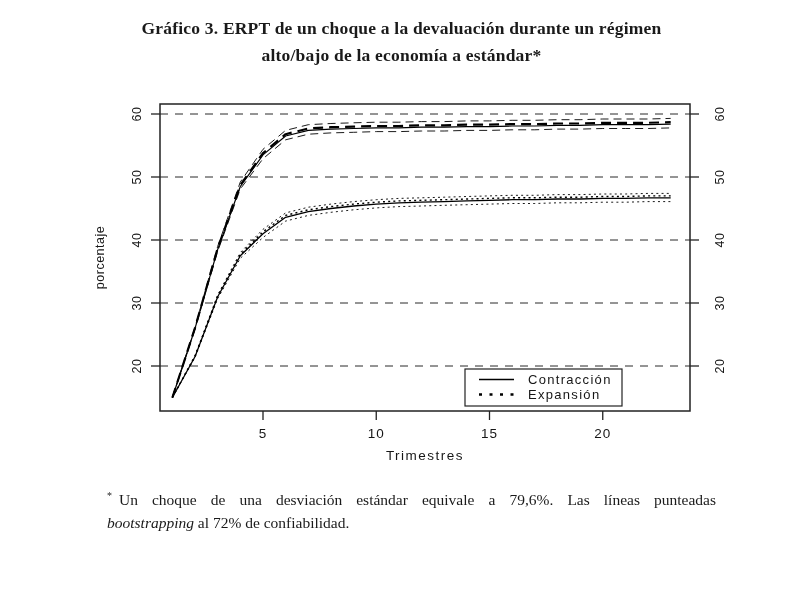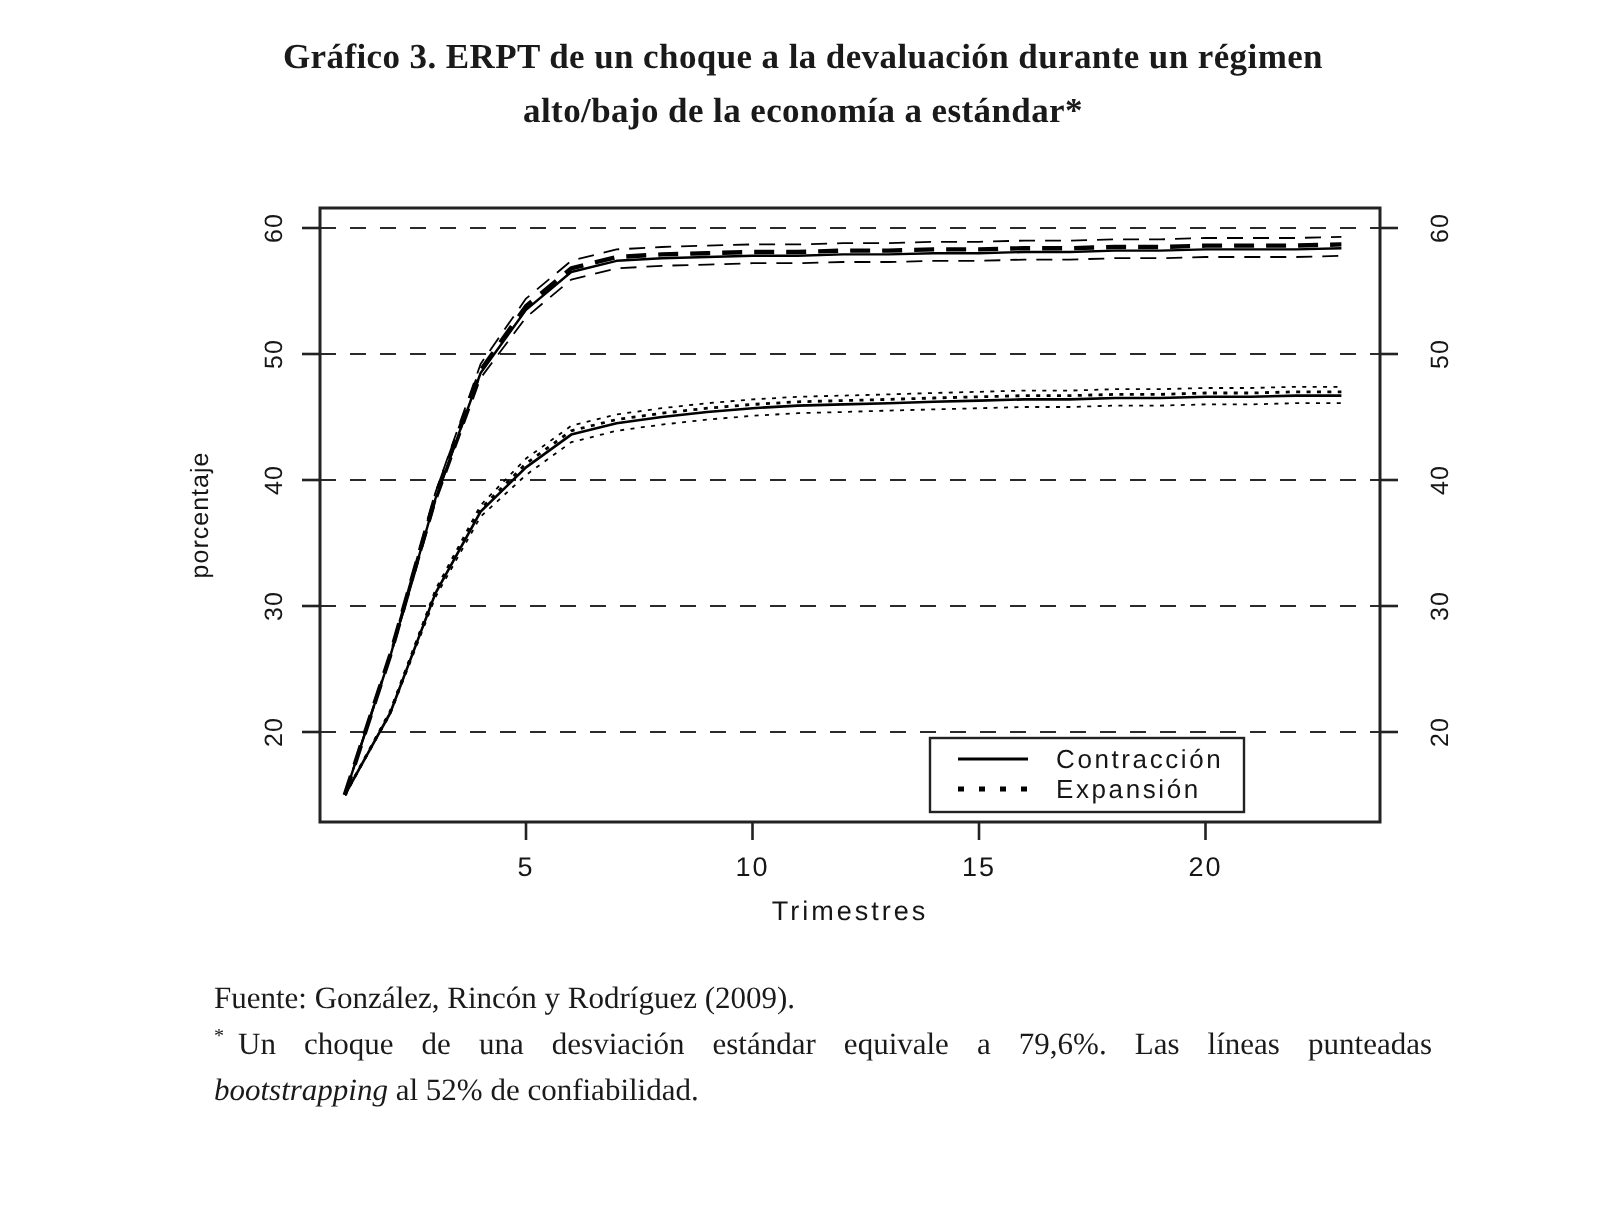--- a/index.html
+++ b/index.html
@@ -73,18 +73,17 @@
       <g>
         <rect x="465" y="287" width="157" height="37" fill="#fff" stroke="#222" stroke-width="1.2"></rect>
         <line x1="479" x2="514" y1="297.5" y2="297.5" stroke="#000" stroke-width="1.5"></line>
         <text x="528" y="302" font-size="13" letter-spacing="1.3">Contracción</text>
         <line x1="479" x2="514" y1="312.5" y2="312.5" stroke="#000" stroke-dasharray="3,7.5" stroke-width="2.6"></line>
         <text x="528" y="317" font-size="13" letter-spacing="1.3">Expansión</text>
       </g>
     </svg>
 
   <div class="footer">
-    <div>Fuente: González, Rincón y Rodríguez (2009).</div>
     <div class="jline"><sup>*</sup><span>Un choque de una desviación estándar equivale a 79,6%. Las líneas punteadas</span></div>
-    <div><i>bootstrapping</i><span> al 52% de confiabilidad.</span></div>
+    <div><i>bootstrapping</i><span> al 72% de confiabilidad.</span></div>
   </div>
 
 </div>
 
 </body></html>

